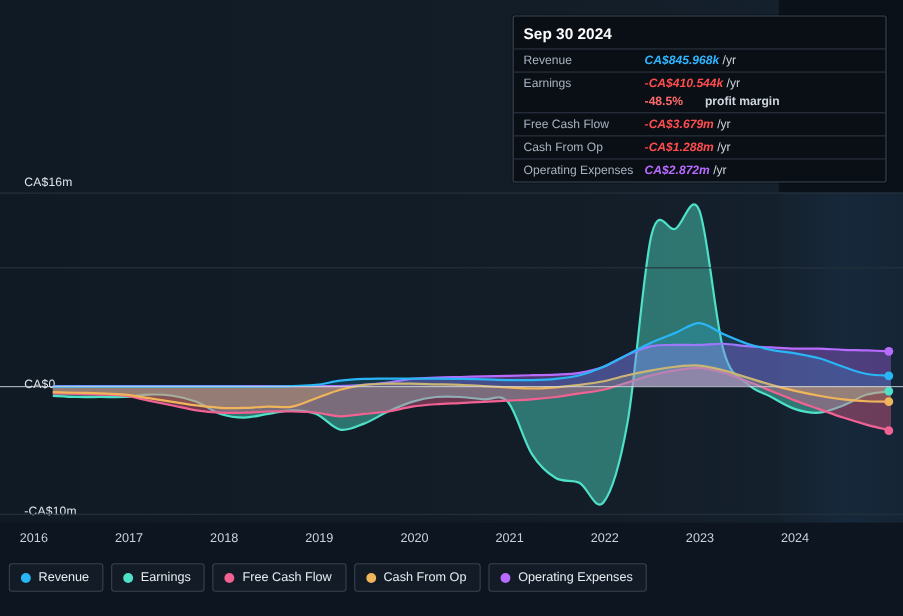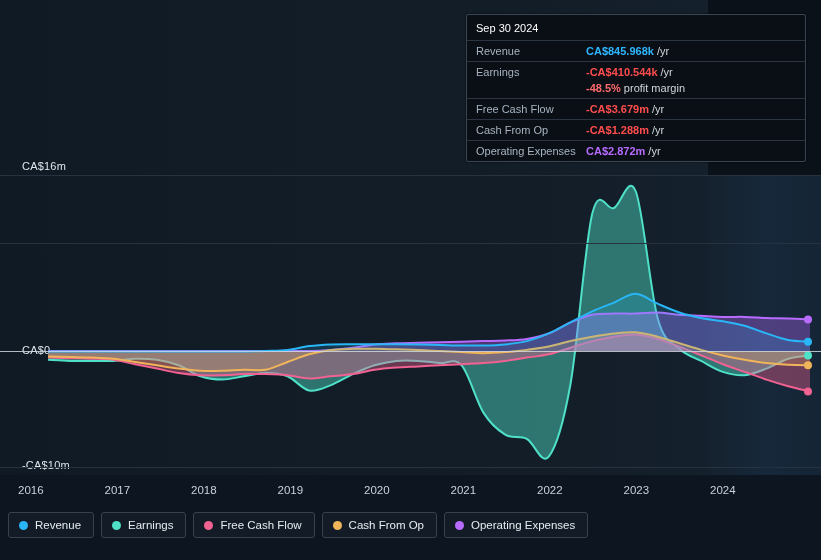--- a/index.html
+++ b/index.html
@@ -17,27 +17,27 @@
   #plot{position:absolute;left:0;top:175px;width:821px;height:300px;}
   .gridline{position:absolute;left:0;width:821px;height:1px;background:#27323e;}
   .zeroline{position:absolute;left:0;width:821px;height:1px;background:#cfd6dd;opacity:.85;}
 
   .axis-label{position:absolute;color:#dfe5ea;font-size:11px;letter-spacing:.2px;}
   .x-tick{position:absolute;color:#c9d1d9;font-size:11.5px;width:60px;}
 
   
   #tooltip{position:absolute;left:466px;top:14px;width:338px;background:#0a0f16;
      border:1px solid #3b4654;border-radius:2px;box-shadow:0 0 0 1px rgba(0,0,0,.3);}
-  #tooltip .tt-title{color:#fff;font-size:11px;font-weight:normal;padding:7px 9px 6px 9px;}
+  #tooltip .tt-title{color:#fff;font-size:14px;font-weight:bold;padding:7px 9px 6px 9px;}
   #tooltip .tt-row{display:flex;align-items:center;padding:4px 9px;border-top:1px solid #2b3541;font-size:11px;}
   #tooltip .tt-label{color:#a8b3bf;width:110px;flex:none;}
-  #tooltip .tt-value{font-weight:bold;}
+  #tooltip .tt-value{font-weight:bold;font-style:italic;}
   #tooltip .tt-unit{color:#cfd6dd;font-weight:normal;margin-left:3px;}
   #tooltip .tt-sub{color:#ff6b6b;font-weight:bold;text-align:right;}
-  #tooltip .tt-sub-note{color:#cfd6dd;font-weight:normal;margin-left:3px;}
+  #tooltip .tt-sub-note{color:#cfd6dd;font-weight:bold;margin-left:20px;}
 
   
   #legend{position:absolute;left:8px;top:512px;display:flex;gap:7px;}
   .legend-item{display:flex;align-items:center;gap:7px;background:#131c26;border:1px solid #38424f;
       border-radius:3px;padding:6px 12px 6px 10px;}
   .legend-dot{width:9px;height:9px;border-radius:50%;flex:none;}
   .legend-text{color:#e6ebf0;font-size:11.5px;}
 </style>
 </head>
 <body>

